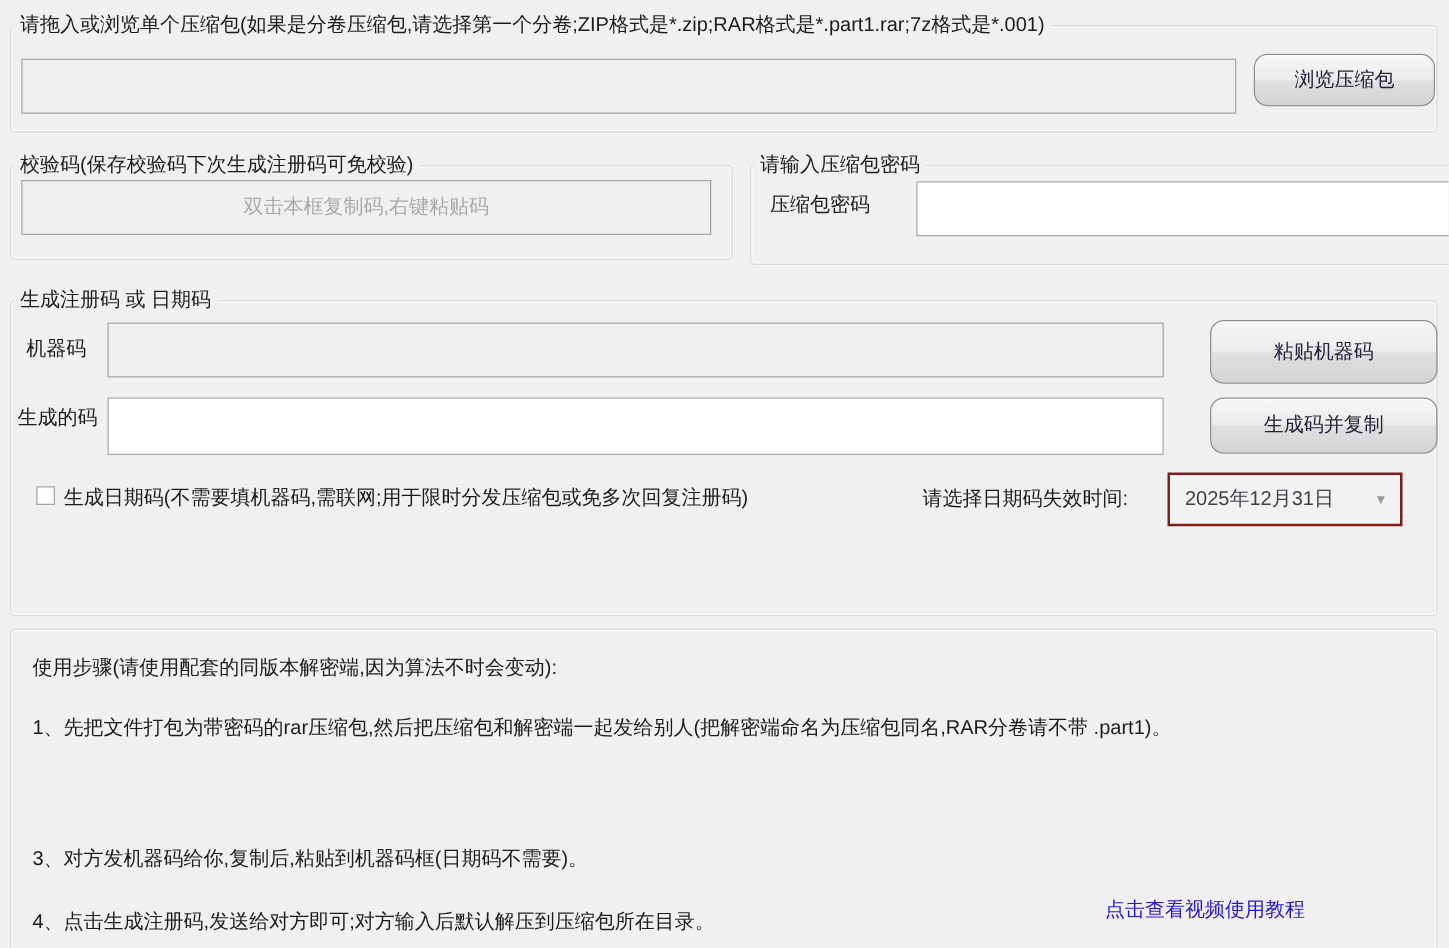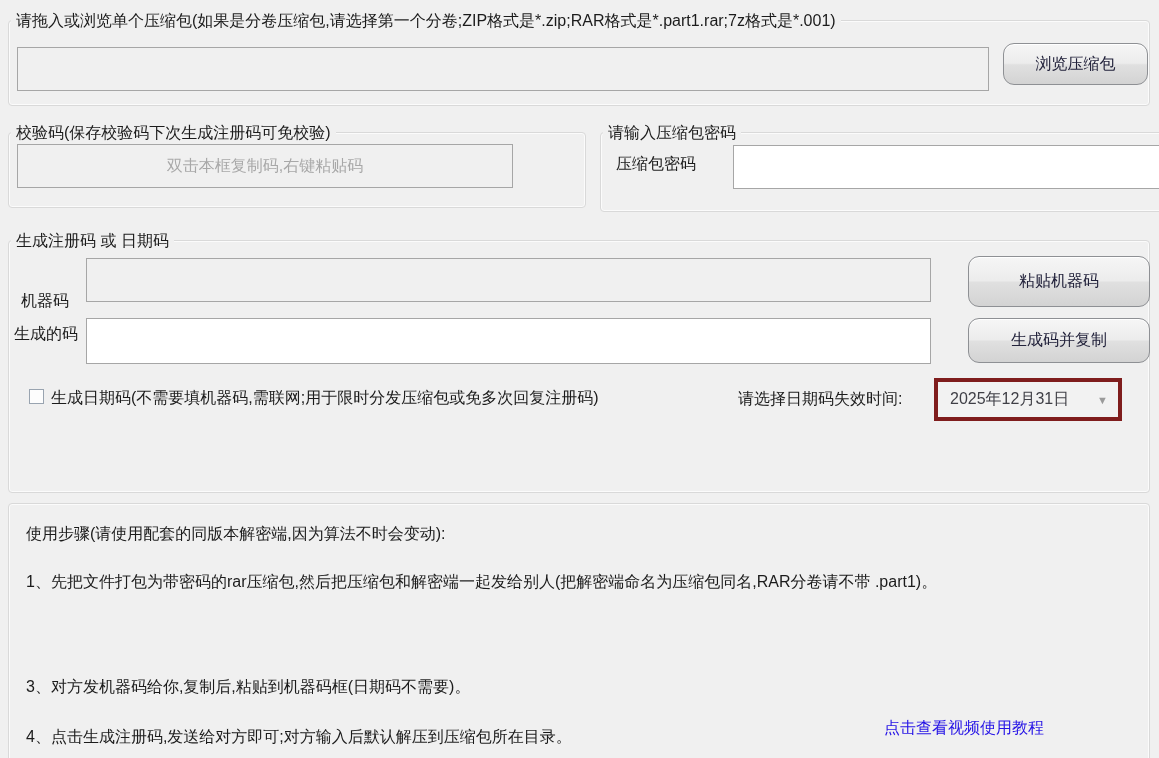--- a/index.html
+++ b/index.html
@@ -53,21 +53,21 @@
 
   .checkbox {
     position: absolute; width: 15px; height: 15px;
     background: #fdfdfd; border: 1px solid #99a4b0;
     display: inline-block;
   }
 
   .combobox {
     position: absolute;
     background: #f2f2f2;
-    border: 4px solid #7f1d1d;
+    border: 2px solid #7f1d1d;
     display: flex; align-items: center;
     font-size: 16px; color: #3f3f46;
     padding-left: 12px;
     cursor: default;
   }
   .combobox .arrow {
     position: absolute; right: 10px; top: 50%; transform: translateY(-50%);
     font-size: 11px; color: #9a9a9a;
   }
 
@@ -86,33 +86,33 @@
 <div class="app">
 
   <div class="group" style="left:8px; top:20px; width:1142px; height:86px;">
     <span class="legend">请拖入或浏览单个压缩包(如果是分卷压缩包,请选择第一个分卷;ZIP格式是*.zip;RAR格式是*.part1.rar;7z格式是*.001)</span>
     <input class="textbox disabled" style="left: 8px; top: 26px; width: 972px; height: 44px;" value="">
     <button class="btn" style="left:994px; top:22px; width:145px; height:42px;">浏览压缩包</button>
   </div>
 
   <div class="group" style="left:8px; top:132px; width:578px; height:76px;">
     <span class="legend">校验码(保存校验码下次生成注册码可免校验)</span>
-    <input class="textbox disabled centered" style="left: 8px; top: 11px; width: 496px; height: 44px;" placeholder="双击本框复制码,右键粘贴码">
+    <input class="textbox disabled centered" style="left: 8px; top: 11px; width: 552px; height: 44px;" placeholder="双击本框复制码,右键粘贴码">
   </div>
 
   <div class="group" style="left:600px; top:132px; width:570px; height:80px;">
     <span class="legend">请输入压缩包密码</span>
     <span class="field-label" style="left:15px; top:21px;">压缩包密码</span>
     <input class="textbox" style="left: 132px; top: 12px; width: 435px; height: 44px;" value="">
   </div>
 
   <div class="group" style="left:8px; top:240px; width:1142px; height:253px;">
     <span class="legend">生成注册码 或 日期码</span>
 
-    <span class="field-label" style="left:12px; top:28px;margin-top:22px;">机器码</span>
+    <span class="field-label" style="left:12px; top:28px;">机器码</span>
     <input class="textbox disabled" style="left: 77px; top: 17px; width: 845px; height: 44px;" value="">
     <button class="btn" style="left:959px; top:15px; width:182px; height:51px;">粘贴机器码</button>
 
     <span class="field-label" style="left:5px; top:83px;">生成的码</span>
     <input class="textbox" style="left: 77px; top: 77px; width: 845px; height: 46px;" value="">
     <button class="btn" style="left:959px; top:77px; width:182px; height:45px;">生成码并复制</button>
 
     <span class="checkbox" style="left:20px; top:148px;"></span>
     <span class="field-label" style="left:42px; top:147px;">生成日期码(不需要填机器码,需联网;用于限时分发压缩包或免多次回复注册码)</span>
 

